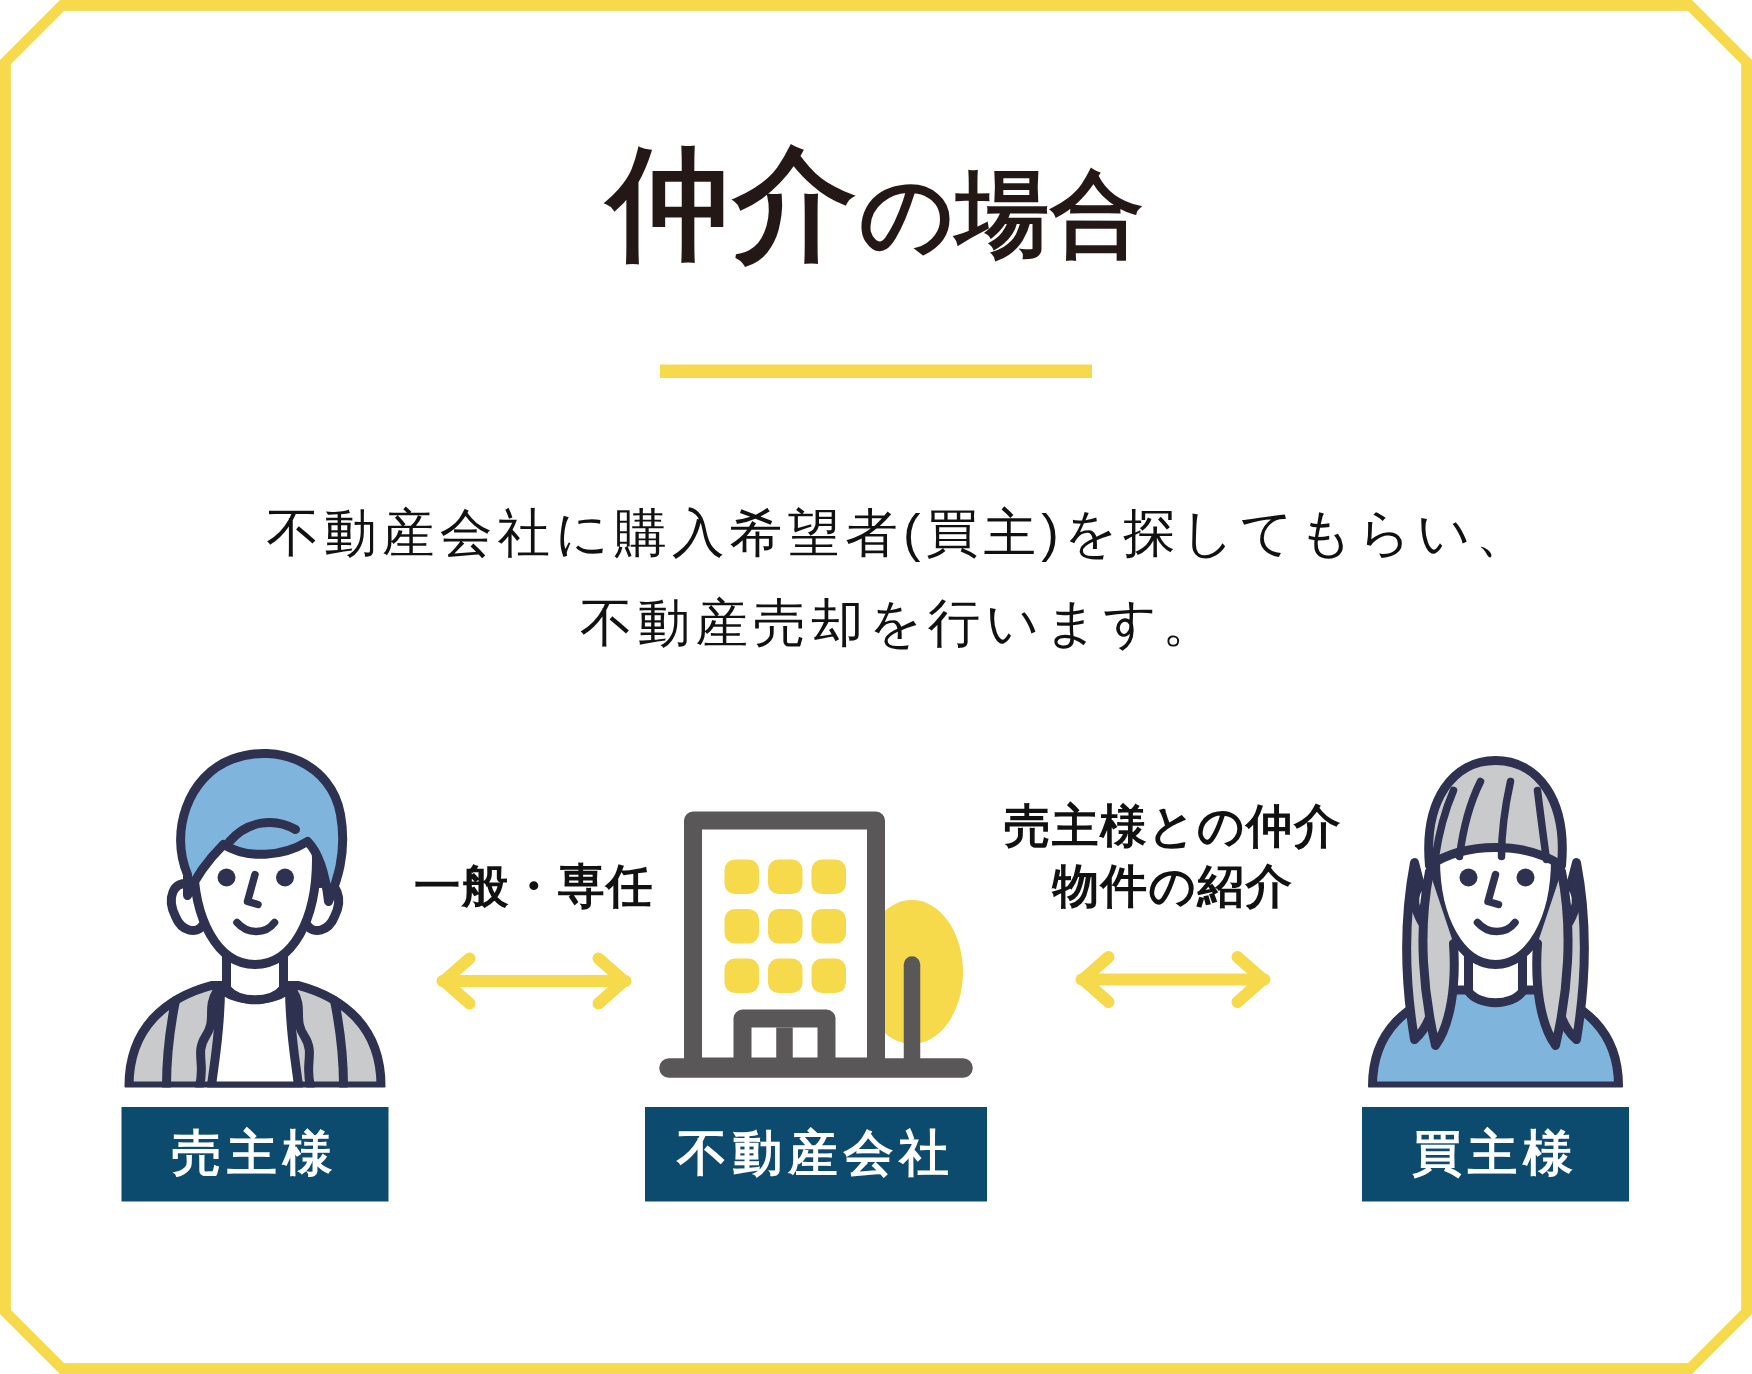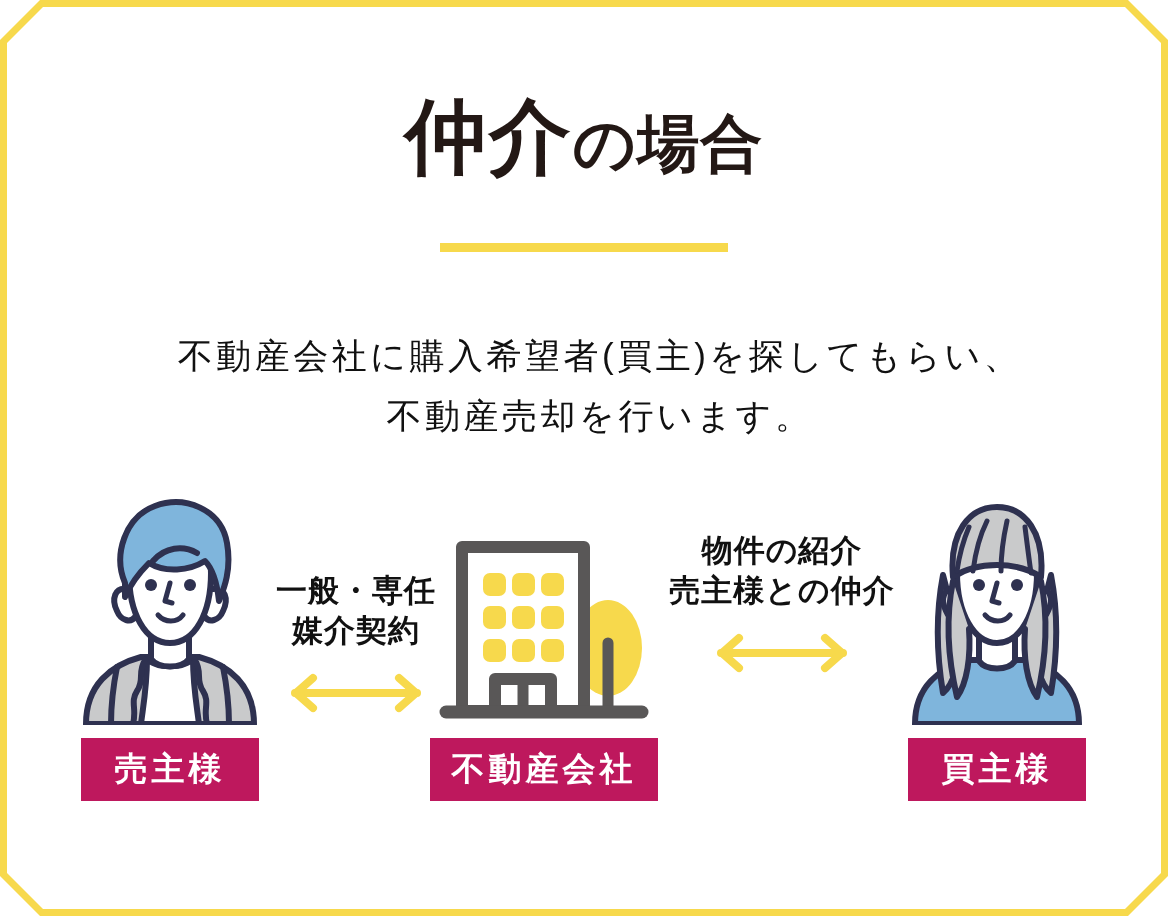--- a/index.html
+++ b/index.html
@@ -120,21 +120,21 @@
 
   .node-art {
     height: 230px;
     display: flex;
     align-items: flex-end;
     justify-content: center;
   }
 
   .node-label {
     margin: 13px auto 0;
-    background: #be185d;
+    background: #0c4a6e;
     color: #ffffff;
     font-size: 33px;
     font-weight: bold;
     letter-spacing: 4px;
     padding: 14px 0 16px;
     width: 178px;
     box-sizing: border-box;
     line-height: 1;
   }
   .node-center .node-label { width: 228px; text-align: center; }
@@ -216,21 +216,20 @@
               <path d="M97 86 L92 104 L99 106"></path>
               <path d="M85 118 C92 126 104 126 110 118"></path>
             </g>
           </svg>
         </div>
         <div class="node-label">売主様</div>
       </div>
 
       <div class="rel rel-left">
         <div class="rel-text">一般・専任</div>
-        <div class="rel-text">媒介契約</div>
         <div class="rel-arrow">
           <svg width="142" height="42" viewBox="0 0 142 42">
             <g fill="none" stroke="#F7D94C" stroke-width="8" stroke-linecap="round" stroke-linejoin="round">
               <path d="M10 21 L132 21"></path>
               <path d="M28 6 L11 21 L28 36"></path>
               <path d="M114 6 L131 21 L114 36"></path>
             </g>
           </svg>
         </div>
       </div>
@@ -259,22 +258,22 @@
             <path d="M59 176 L59 144 L115 144 L115 176" fill="none" stroke="#595757" stroke-width="12" stroke-linejoin="round"></path>
             <line x1="87" y1="150" x2="87" y2="176" stroke="#595757" stroke-width="11"></line>
 
             <line x1="10" y1="177" x2="206" y2="177" stroke="#595757" stroke-width="13" stroke-linecap="round"></line>
           </svg>
         </div>
         <div class="node-label">不動産会社</div>
       </div>
 
       <div class="rel rel-right">
+        <div class="rel-text">売主様との仲介</div>
         <div class="rel-text">物件の紹介</div>
-        <div class="rel-text">売主様との仲介</div>
         <div class="rel-arrow">
           <svg width="142" height="42" viewBox="0 0 142 42">
             <g fill="none" stroke="#F7D94C" stroke-width="8" stroke-linecap="round" stroke-linejoin="round">
               <path d="M10 21 L132 21"></path>
               <path d="M28 6 L11 21 L28 36"></path>
               <path d="M114 6 L131 21 L114 36"></path>
             </g>
           </svg>
         </div>
       </div>

